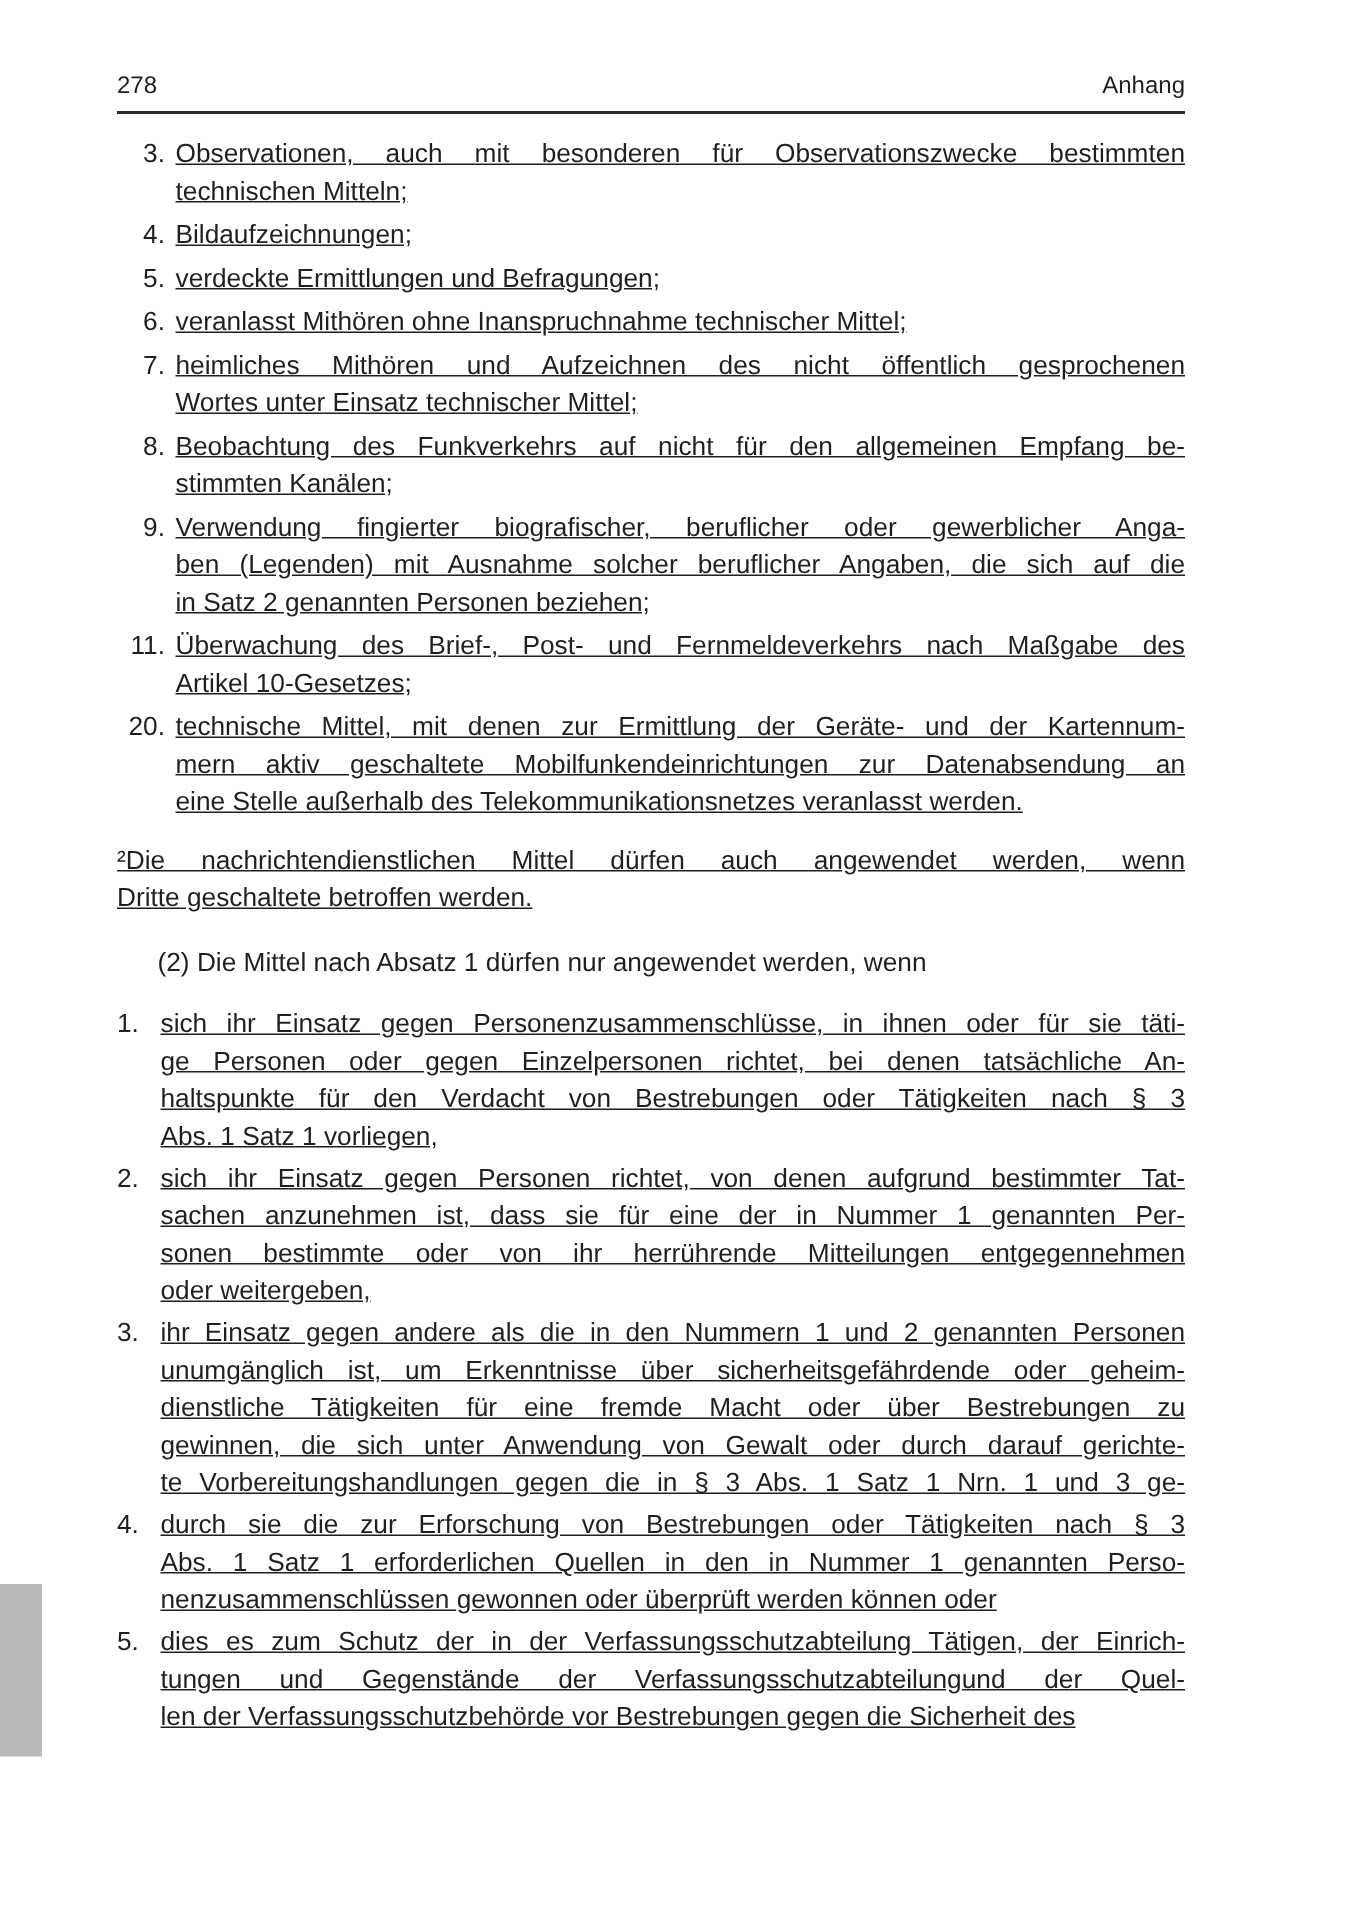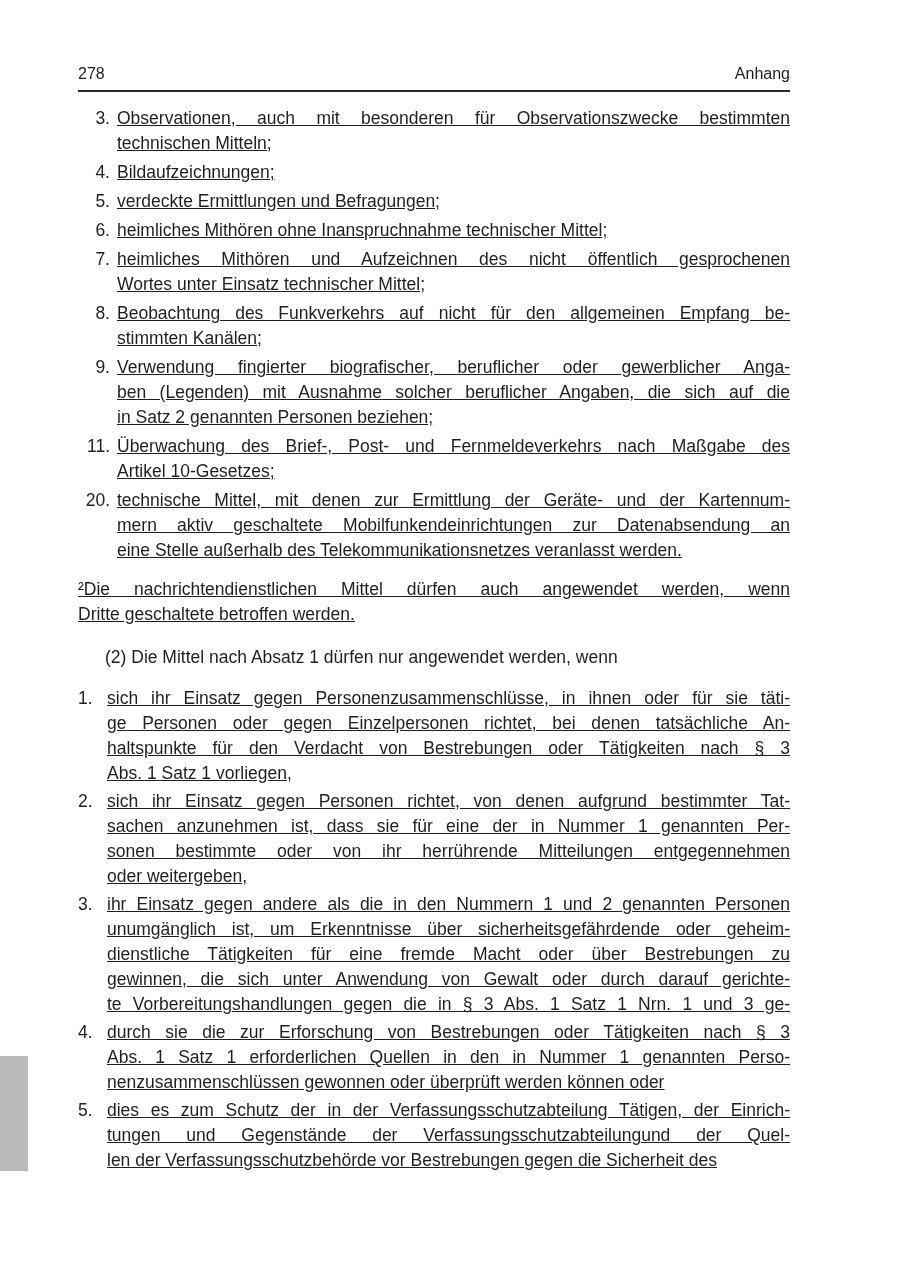--- a/index.html
+++ b/index.html
@@ -19,21 +19,20 @@
     width: 712px;
   }
   .header {
     display: flex;
     justify-content: space-between;
     align-items: flex-end;
     font-size: 16px;
     line-height: 20px;
     padding-bottom: 6px;
     border-bottom: 2px solid #2b2b2b;
-    margin-top: 16px;
   }
   .body { margin-top: 14px; font-size: 17.5px; }
   .line {
     line-height: 25px;
     text-align: justify;
     text-align-last: justify;
     text-decoration: underline;
   }
   .line.last {
     text-align: justify;
@@ -105,21 +104,21 @@
           <div class="item">
             <div class="num">5.</div>
             <div class="itext">
               <div class="line last">verdeckte Ermittlungen und Befragungen;</div>
             </div>
           </div>
 
           <div class="item">
             <div class="num">6.</div>
             <div class="itext">
-              <div class="line last">heimliches Mithören ohne Inanspruchnahme technischer Mittel;</div>
+              <div class="line last">veranlasst Mithören ohne Inanspruchnahme technischer Mittel;</div>
             </div>
           </div>
 
           <div class="item">
             <div class="num">7.</div>
             <div class="itext">
               <div class="line">heimliches Mithören und Aufzeichnen des nicht öffentlich gesprochenen</div>
               <div class="line last">Wortes unter Einsatz technischer Mittel;</div>
             </div>
           </div>

